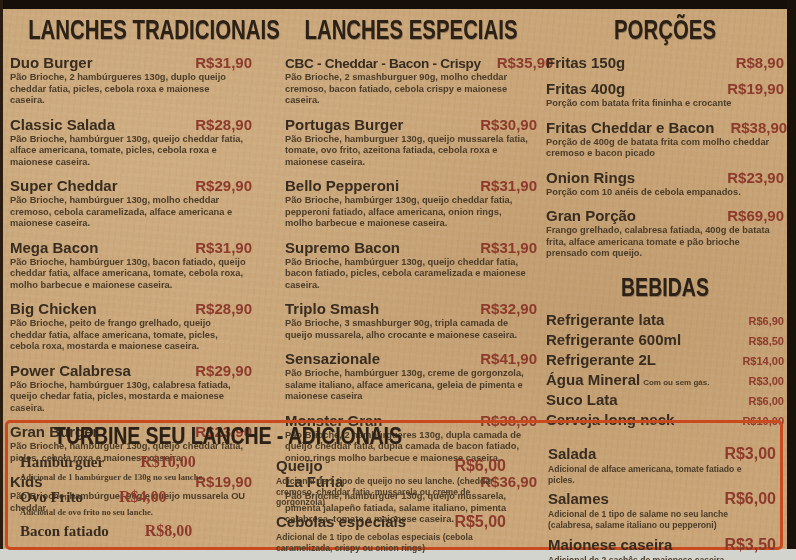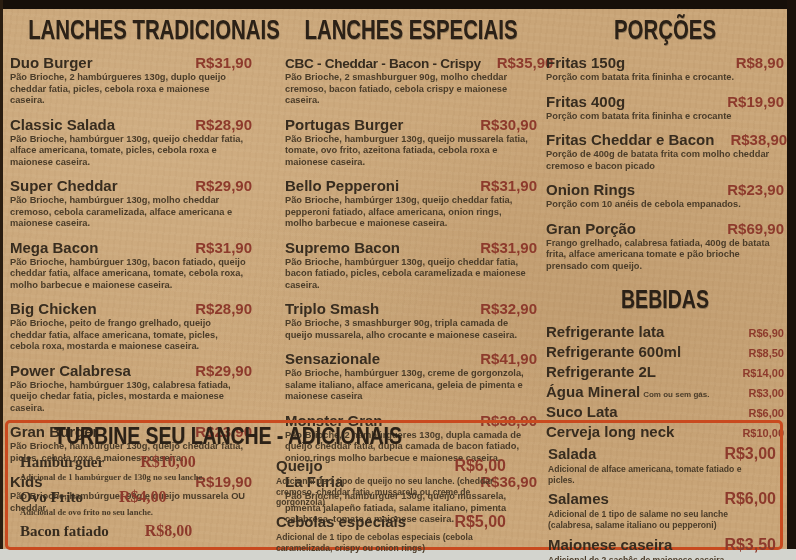--- a/index.html
+++ b/index.html
@@ -203,21 +203,20 @@
 </div>
 
 <div class="col" id="col-lateral">
   <div class="sec-title">PORÇÕES</div>
   <div id="items-porcoes">
       <div class="mi">
         <div class="mi-head">
           <span class="mi-name">Fritas 150g</span>
           <span class="mi-price">R$8,90</span>
         </div>
-        <div class="mi-desc">Porção com batata frita fininha e crocante.</div>
       </div>
       <div class="mi">
         <div class="mi-head">
           <span class="mi-name">Fritas 400g</span>
           <span class="mi-price">R$19,90</span>
         </div>
         <div class="mi-desc">Porção com batata frita fininha e crocante</div>
       </div>
       <div class="mi">
         <div class="mi-head">

